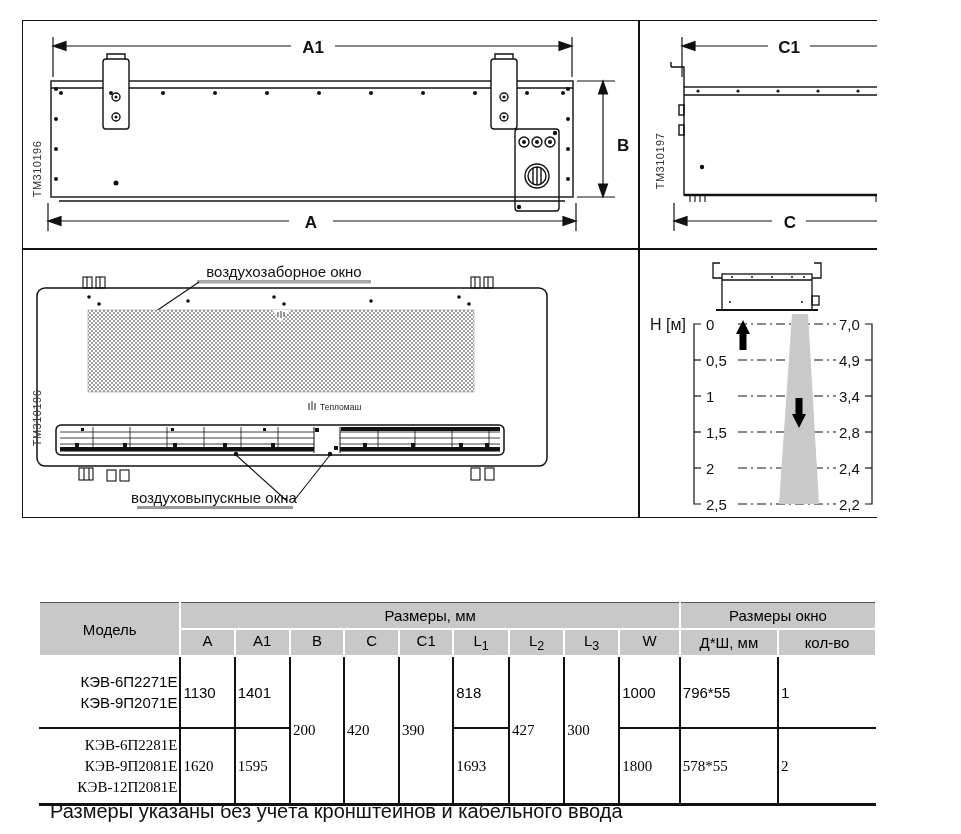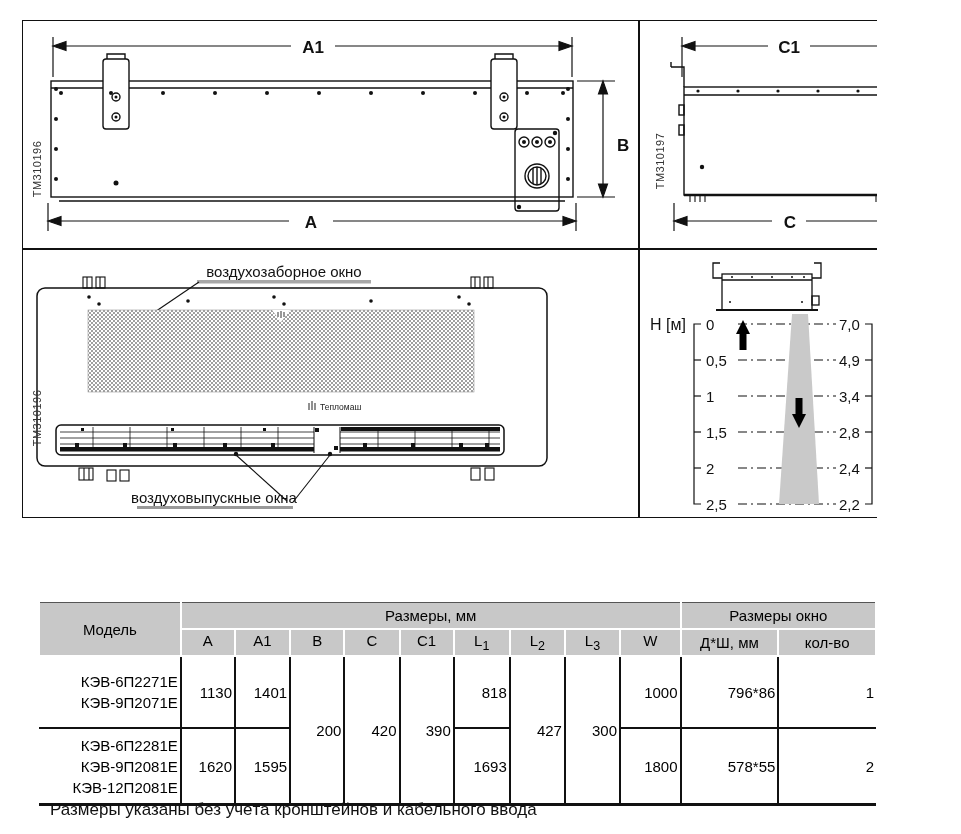--- a/index.html
+++ b/index.html
@@ -11,27 +11,27 @@
   svg text{fill:#111;}
   .dim{font-size:17px;font-weight:bold;}
   .tmid{font-size:11px;fill:#333;letter-spacing:.5px;}
   .lbl{font-size:15px;}
   .axis{font-size:16px;}
   .tick{font-size:15px;}
   .brand{font-size:8.5px;fill:#222;}
   .dim-table{position:absolute;left:38px;top:602px;border-collapse:collapse;table-layout:fixed;}
   .dim-table th{background:#c8c8c8;border:2px solid #fff;font-weight:normal;font-size:15px;height:25px;padding:0 2px;}
   .dim-table thead tr:first-child th{border-top:1px solid #555;}
-  .dim-table td{font-size:15px;text-align:right;vertical-align:middle;border-left:2px solid #111;padding:2px 2px;}
+  .dim-table td{font-size:15px;text-align:left;vertical-align:middle;border-left:2px solid #111;padding:2px 2px;}
   .dim-table td.model{border-left:none;text-align:right;padding-left:6px;line-height:1.4;}
   .dim-table tr.r1 td{height:66px;}
   .dim-table tr.r2 td{height:70px;margin-left:33px;}
   .rb{border-bottom:2px solid #111;}
-  .bb{border-bottom:3px solid #111 !important;}
-  .note{position:absolute;left:50px;top:800px;font-size:17px;color:#111;}
+  .bb{border-bottom:3px solid #111 !important;font-family:Liberation Serif, serif;}
+  .note{position:absolute;left:50px;top:800px;font-size:20px;color:#111;}
 </style>
 </head>
 <body>
 
 <div class="page">
 
   <div class="figure">
     <div class="vdiv"></div>
     <div class="hdiv"></div>
 
@@ -398,21 +398,21 @@
         </td>
         <td class="rb">1130</td>
         <td class="rb">1401</td>
         <td rowspan="2" class="bb">200</td>
         <td rowspan="2" class="bb">420</td>
         <td rowspan="2" class="bb">390</td>
         <td class="rb">818</td>
         <td rowspan="2" class="bb">427</td>
         <td rowspan="2" class="bb">300</td>
         <td class="rb">1000</td>
-        <td class="rb">796*86</td>
+        <td class="rb">796*55</td>
         <td class="rb">1</td>
       </tr>
       <tr class="r2">
         <td class="model bb">
           <div>КЭВ-6П2281Е</div>
           <div>КЭВ-9П2081Е</div>
           <div>КЭВ-12П2081Е</div>
         </td>
         <td class="bb">1620</td>
         <td class="bb">1595</td>

